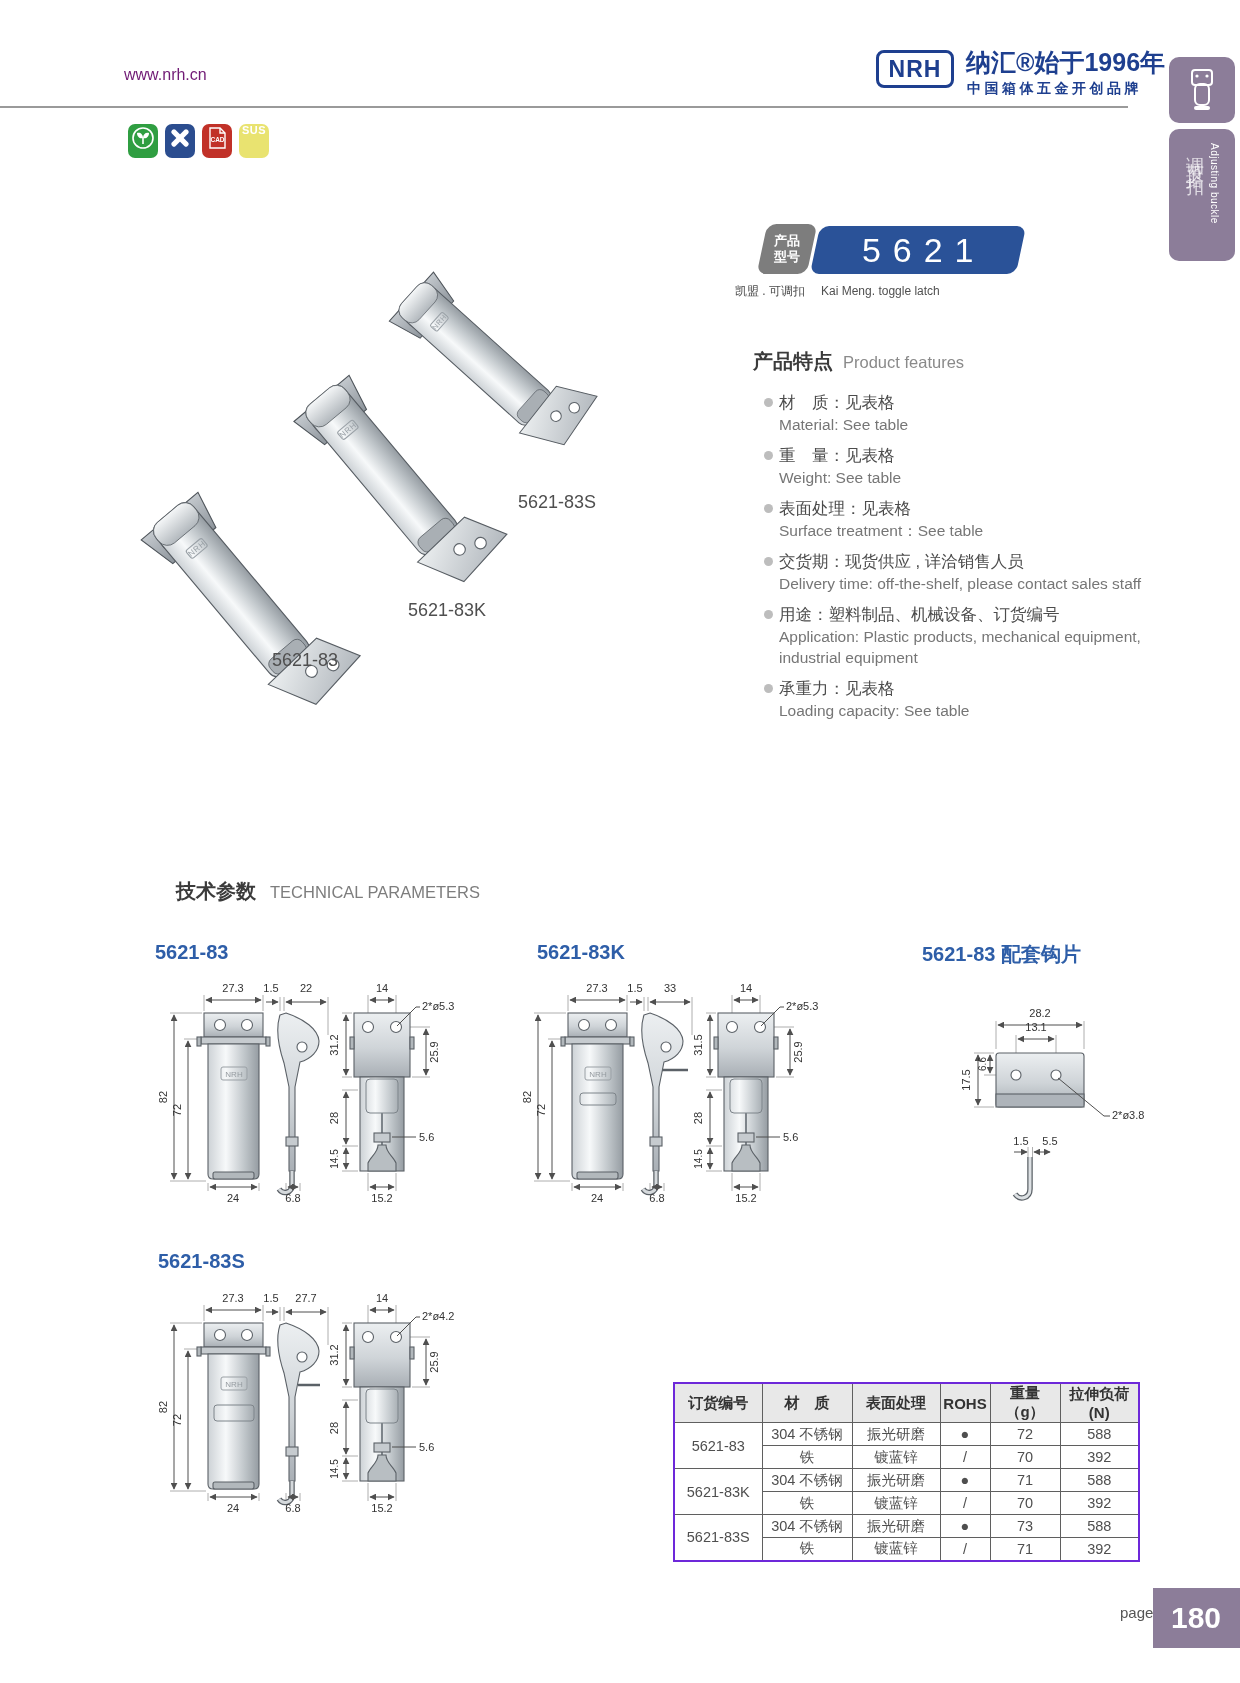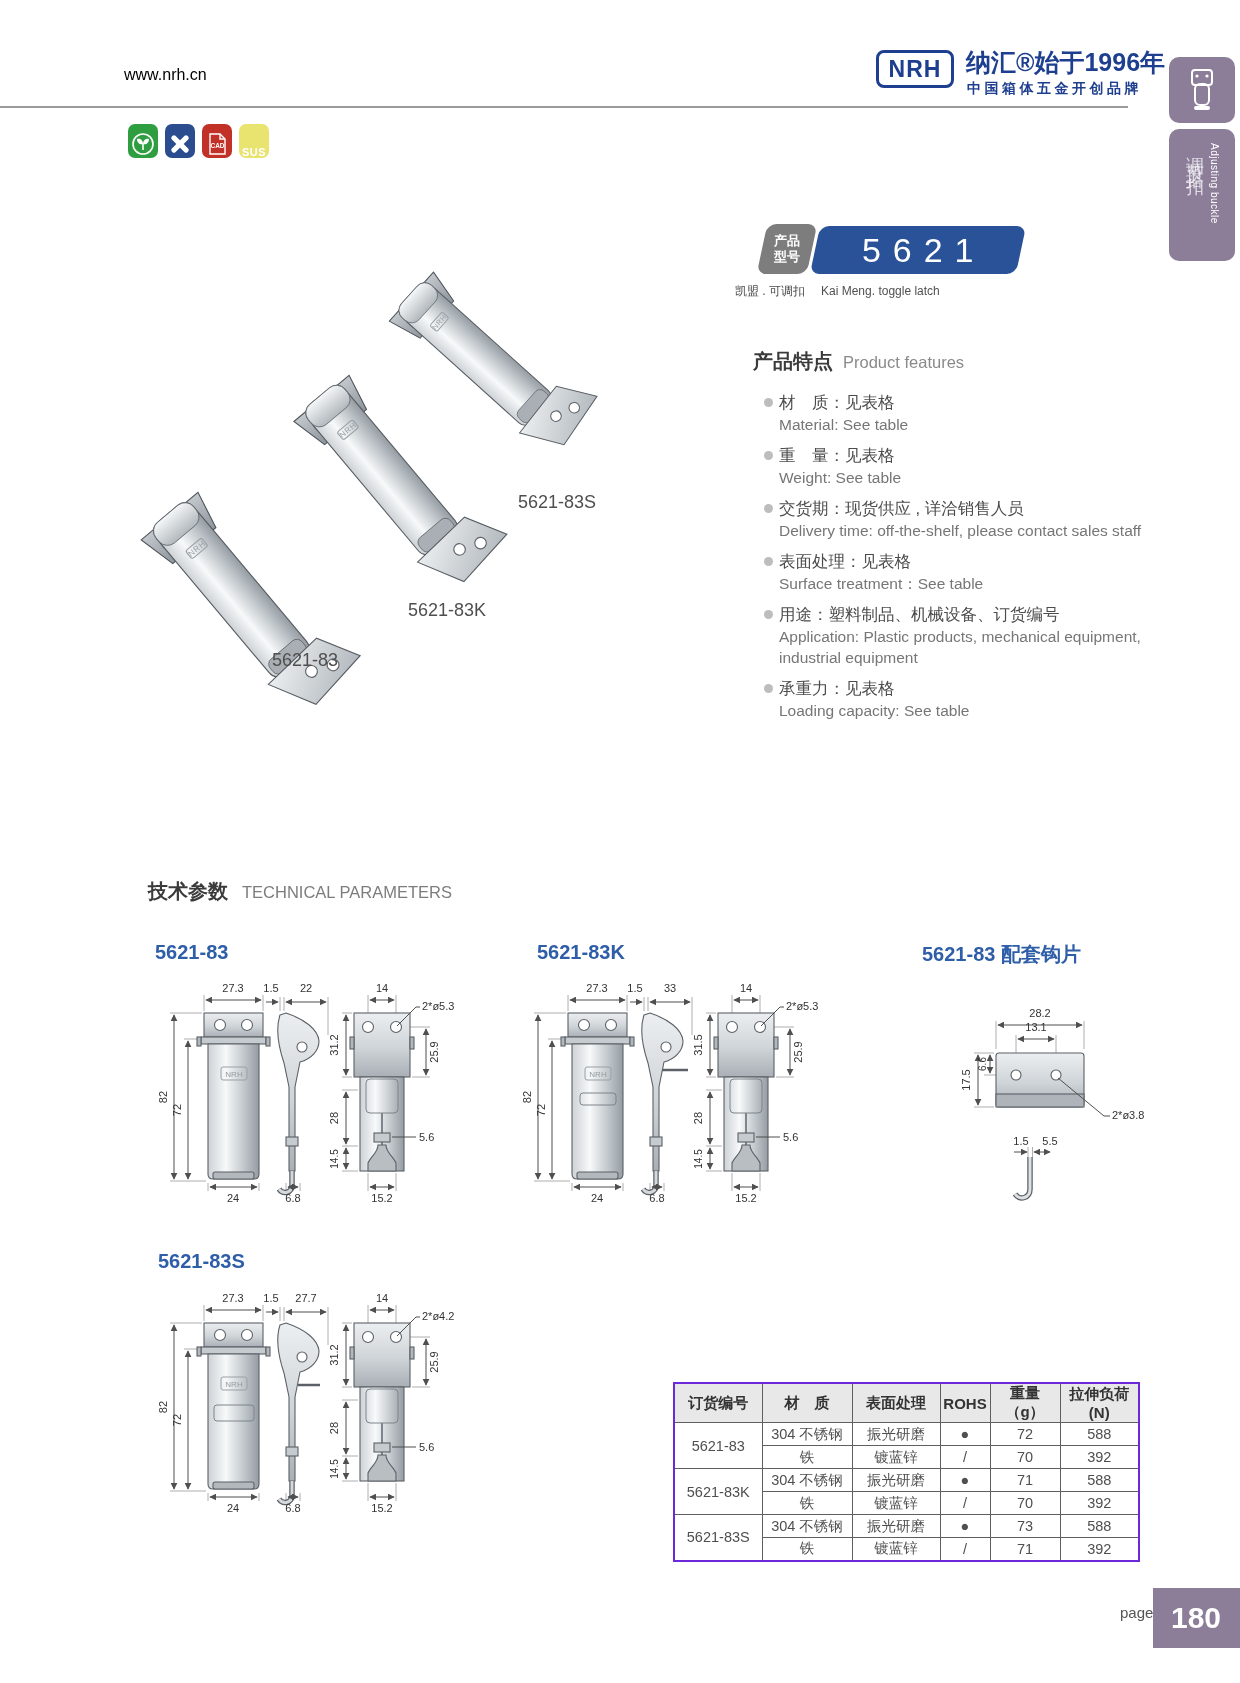--- a/index.html
+++ b/index.html
@@ -3,40 +3,40 @@
 <meta charset="utf-8">
 <style>
   * { margin:0; padding:0; box-sizing:border-box; }
   body {
     width:1240px; height:1683px; position:relative; background:#ffffff;
     font-family:"Liberation Sans","DejaVu Sans",sans-serif; overflow:hidden;
   }
   .abs { position:absolute; }
 
   
-  .url { left:124px; top:66px; font-size:16px; color:#000000; }
+  .url { left:124px; top:66px; font-size:16px; color:#701a75; }
   .header-line { left:0; top:106px; width:1128px; height:2px; background:#9a9a9a; }
   .nrh-logo { left:876px; top:50px; width:78px; height:38px; border:3px solid #1e3f8f;
     border-radius:8px; display:flex; align-items:center; justify-content:center;
     color:#1e3f8f; font-weight:bold; font-size:23px; letter-spacing:1px; }
   .brand-title { left:966px; top:46px; font-size:25px; font-weight:bold; color:#1e3f8f; }
   .brand-sub { left:967px; top:80px; font-size:14px; font-weight:bold; color:#1e3f8f; letter-spacing:3.5px;text-align:center; }
 
   
   .tab { background:#8c7d99; border-radius:10px; }
   .tab1 { left:1169px; top:57px; width:66px; height:66px; display:flex; align-items:center; justify-content:center; }
   .tab2 { left:1169px; top:129px; width:66px; height:132px; }
   .tab2 .zh { position:absolute; left:14px; top:13px; writing-mode:vertical-rl;
     color:rgba(255,255,255,0.72); font-size:18px; letter-spacing:7px; }
   .tab2 .en { position:absolute; left:40px; top:14px; writing-mode:vertical-rl;
     color:#ffffff; font-size:10px; letter-spacing:0.5px; }
 
   
   .icons { left:128px; top:124px; display:flex; gap:7px; }
-  .cicon { width:30px; height:34px; border-radius:7px; display:flex; align-items:flex-end; justify-content:center;
+  .cicon { width:30px; height:34px; border-radius:7px; display:flex; align-items:flex-start; justify-content:center;
     color:#fff; font-weight:bold; }
   .ic-eco { background:#2f9e41; } .ic-tools { background:#2b4d8f; }
   .ic-cad { background:#c13128; } .ic-sus { background:#e9e370; font-size:11px; letter-spacing:0.5px; }
 
   
   .badge-gray { left:762px; top:224px; width:50px; height:50px; background:#7d7d7d;
     border-radius:9px; transform:skewX(-12deg); display:flex; align-items:center; justify-content:center; }
   .badge-gray .inner { transform:skewX(12deg); color:#fff; font-size:13px; font-weight:bold;
     text-align:center; line-height:1.2; }
   .badge-blue { left:815px; top:226px; width:206px; height:48px; background:#2a5298;
@@ -52,21 +52,21 @@
   .feat-list { margin-top:16px; }
   .feat-item { position:relative; padding-left:26px; margin-bottom:9px; }
   .feat-item .dot { position:absolute; left:11px; top:7px; width:9px; height:9px; border-radius:50%; background:#bdbdbd; }
   .feat-zh { font-size:16.5px; color:#4c4c4c; line-height:23px; }
   .feat-en { font-size:15.5px; color:#767676; line-height:21px; }
 
   
   .photo-label { font-size:18px; color:#4f4f4f; }
 
   
-  .tech-head { left:148px; top:878px; }
+  .tech-head { left:176px; top:878px; }
   .tech-head .zh { font-size:20px; font-weight:bold; color:#3b3b3b; }
   .tech-head .en { font-size:16.5px; color:#7d7d7d; margin-left:14px; }
   .dlabel { font-size:20px; font-weight:bold; color:#2e5ea8; }
   .tdraw { position:absolute; }
 
   svg .dim { font-size:11px; fill:#333333; }
   svg .dims { font-size:10px; fill:#333333; }
   svg .dln { stroke:#4f4f4f; stroke-width:1; }
   svg .ext line { stroke:#9b9b9b; stroke-width:0.8; }
   svg .outl { stroke:#5b6167; stroke-width:1.1; }
@@ -215,27 +215,27 @@
       <div class="feat-zh">材　质：见表格</div>
       <div class="feat-en">Material: See table</div>
     </div>
     <div class="feat-item">
       <span class="dot"></span>
       <div class="feat-zh">重　量：见表格</div>
       <div class="feat-en">Weight: See table</div>
     </div>
     <div class="feat-item">
       <span class="dot"></span>
-      <div class="feat-zh">交货期：现货供应 , 详洽销售人员</div>
-      <div class="feat-en">Delivery time: off-the-shelf, please contact sales staff</div>
+      <div class="feat-zh">表面处理：见表格</div>
+      <div class="feat-en">Surface treatment：See table</div>
     </div>
     <div class="feat-item">
       <span class="dot"></span>
-      <div class="feat-zh">表面处理：见表格</div>
-      <div class="feat-en">Surface treatment：See table</div>
+      <div class="feat-zh">交货期：现货供应 , 详洽销售人员</div>
+      <div class="feat-en">Delivery time: off-the-shelf, please contact sales staff</div>
     </div>
     <div class="feat-item">
       <span class="dot"></span>
       <div class="feat-zh">用途：塑料制品、机械设备、订货编号</div>
       <div class="feat-en">Application: Plastic products, mechanical equipment, industrial equipment</div>
     </div>
     <div class="feat-item">
       <span class="dot"></span>
       <div class="feat-zh">承重力：见表格</div>
       <div class="feat-en">Loading capacity: See table</div>

